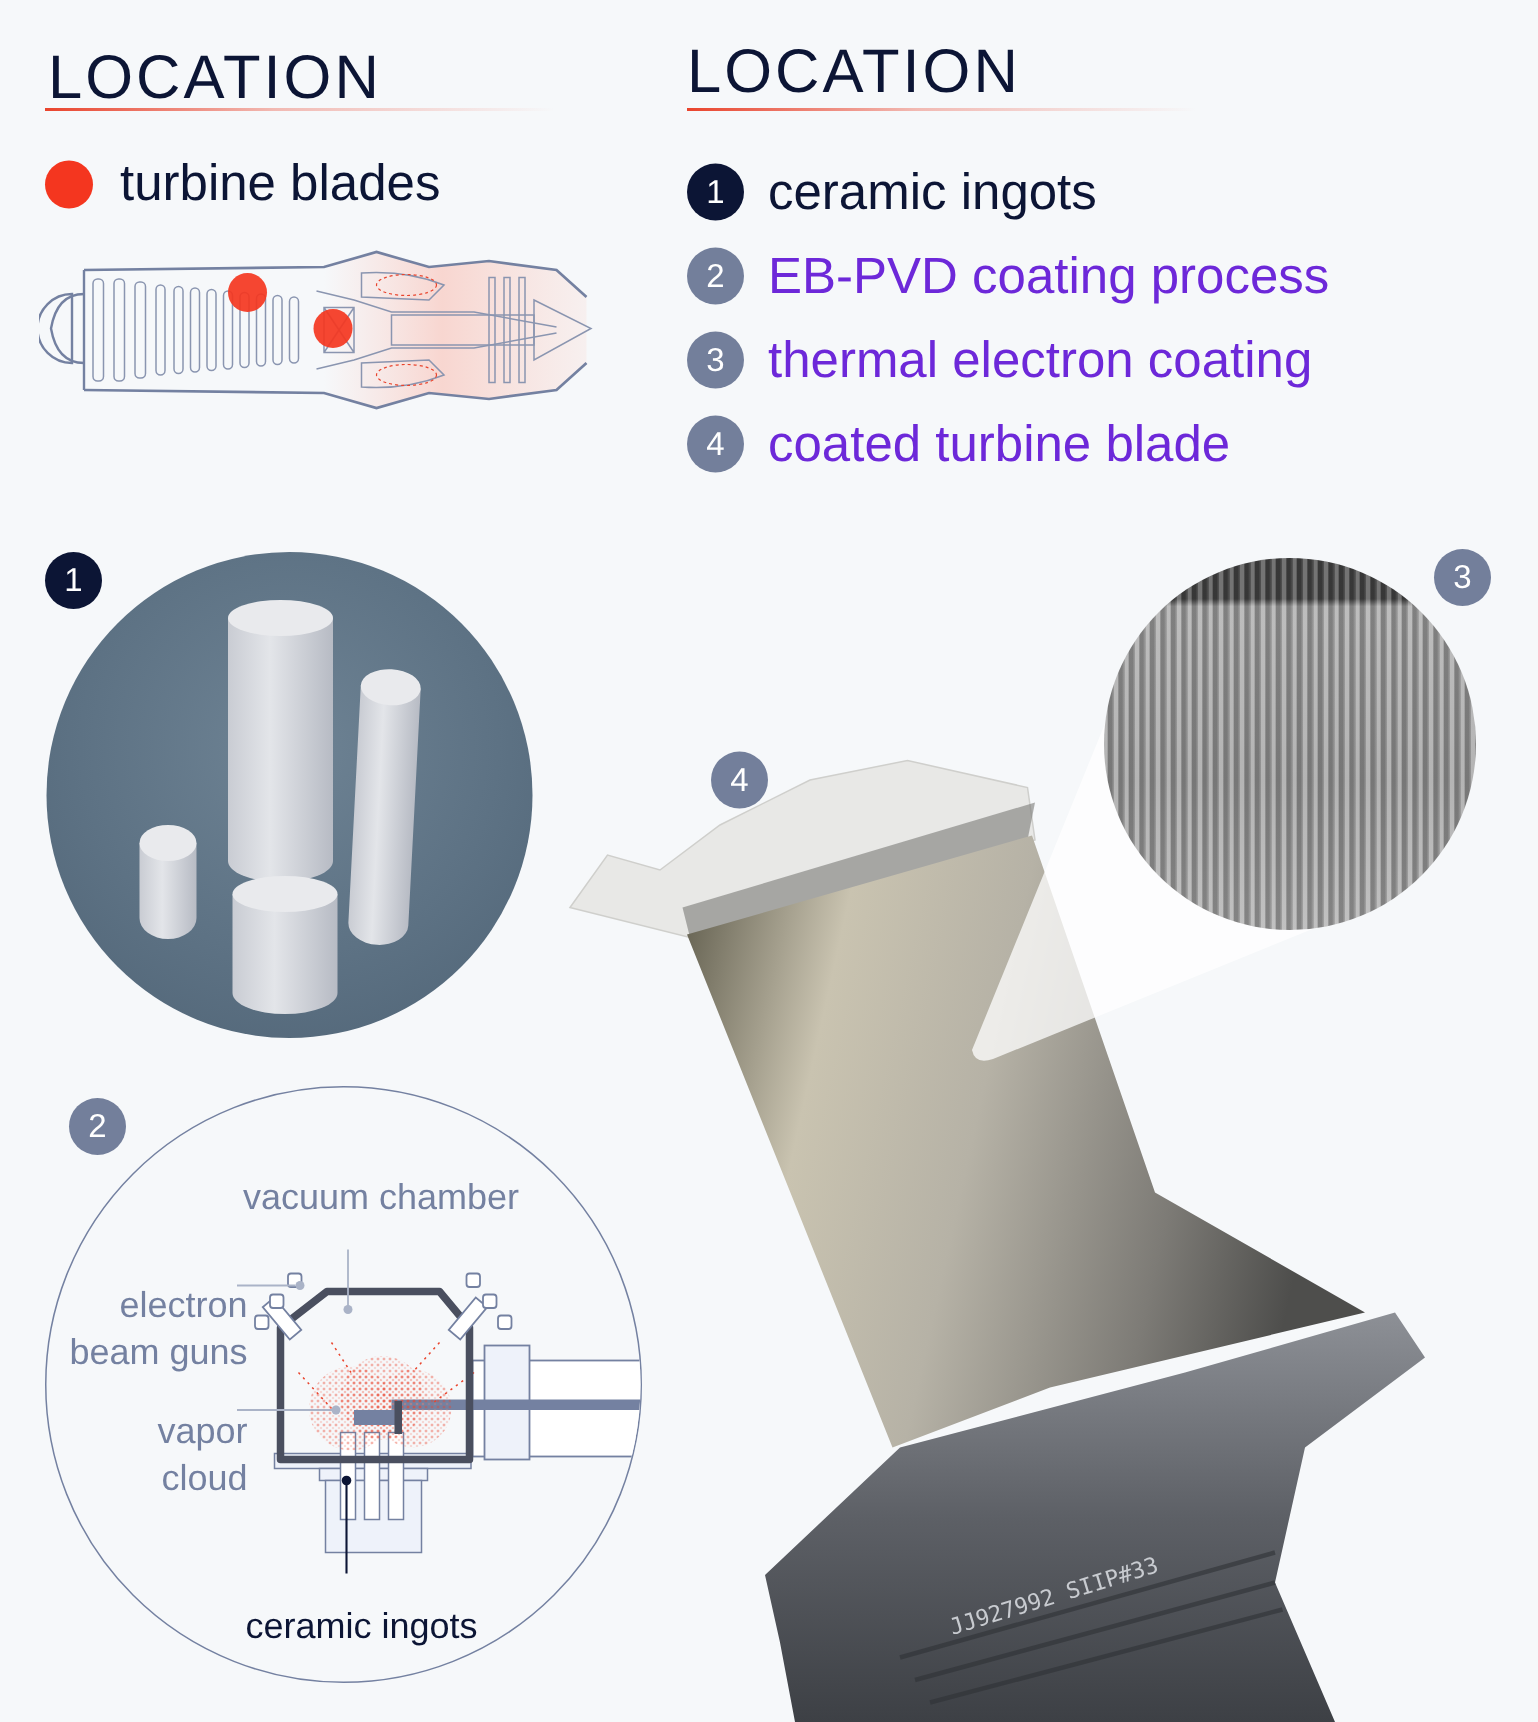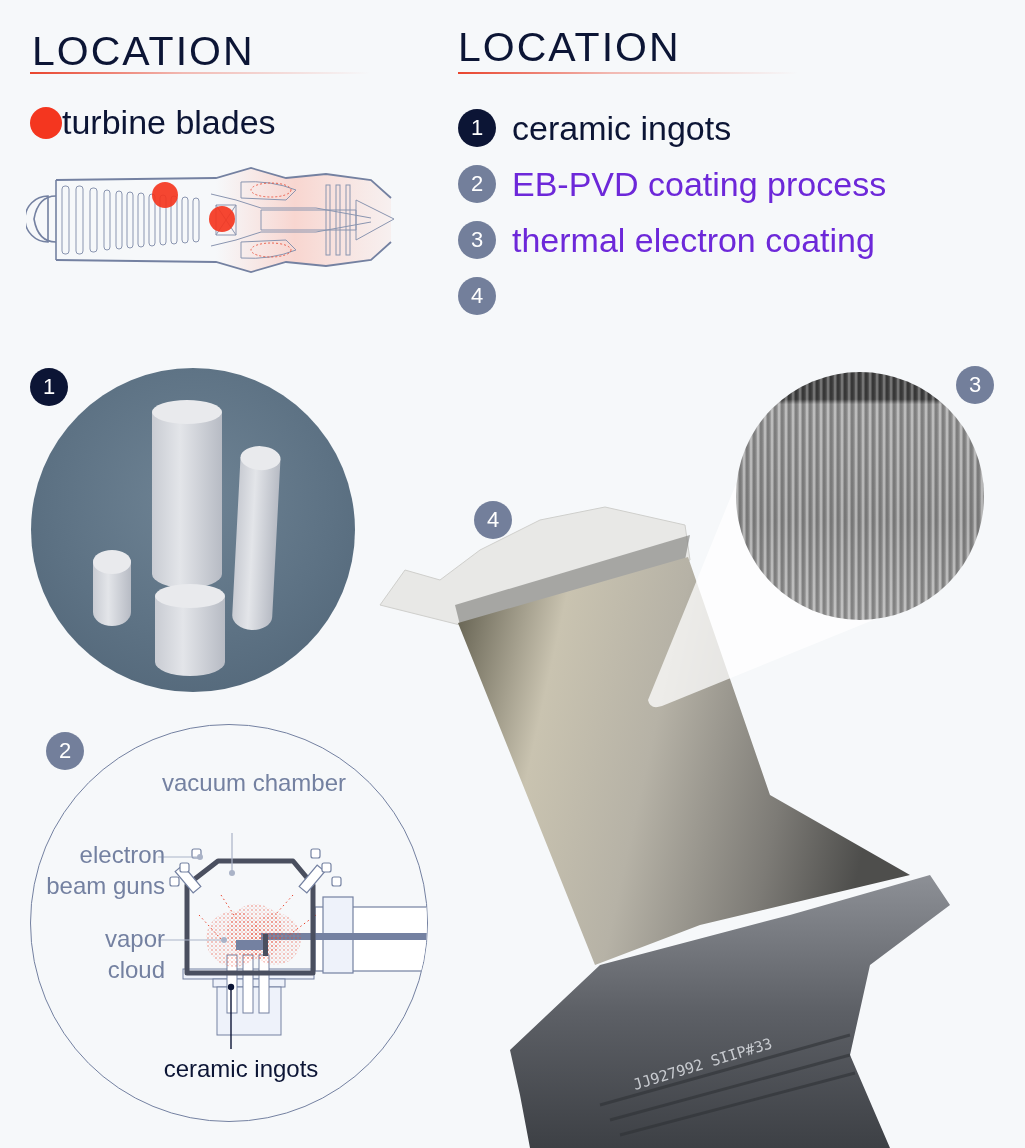--- a/index.html
+++ b/index.html
@@ -2,40 +2,40 @@
 <html><head>
 <meta charset="utf-8">
 <style>
   * { box-sizing: border-box; margin: 0; padding: 0; }
   html, body { width: 1025px; height: 1148px; background: #f6f8fa; overflow: hidden; }
   body { position: relative; font-family: "Liberation Sans", "DejaVu Sans", sans-serif; color: #0c1535; }
 
   .heading { position: absolute; font-weight: 400; font-size: 41px; letter-spacing: 2px; color: #0c1535; }
   .rule { position: absolute; height: 2px; background: linear-gradient(to right, #e9442d 0%, rgba(233,68,45,0.35) 45%, rgba(233,68,45,0) 100%); }
 
-  .loc-row { position: absolute; left: 30px; top: 103px; display: flex; align-items: center; }
+  .loc-row { position: absolute; left: 30px; top: 103px; display: flex; align-items: center; gap: 18px; }
   .loc-dot { width: 32px; height: 32px; border-radius: 50%; background: #f4361f; }
   .loc-text { font-size: 34px; color: #0c1535; }
 
   .details-list { position: absolute; left: 458px; top: 100px; }
   .detail-item { display: flex; align-items: center; height: 56px; gap: 16px; }
   .num-badge { width: 38px; height: 38px; border-radius: 50%; background: #737f9b; color: #fff; font-size: 22px; display: flex; align-items: center; justify-content: center; flex-shrink: 0; }
   .num-badge.active { background: #0c1535; }
   .detail-text { font-size: 34px; color: #6d28d9; }
   .detail-text.active { color: #0c1535; }
 
   .badge-abs { position: absolute; }
 
   .ingots-circle { position: absolute; left: 31px; top: 368px; width: 324px; height: 324px; border-radius: 50%; overflow: hidden;
     background: radial-gradient(circle at 50% 40%, #6e8394 0%, #5d7284 55%, #4f6375 100%); }
   .cyl { position: absolute; background: linear-gradient(to right, #c9ccd3 0%, #e3e5e9 40%, #b7bbc4 100%); border-radius: 0 0 50% 50% / 0 0 14px 14px; }
   .cyl::before { content: ""; position: absolute; left: 0; right: 0; top: -12px; height: 24px; border-radius: 50%; background: #e9eaed; }
 
   .process-circle { position: absolute; left: 30px; top: 724px; width: 398px; height: 398px; border-radius: 50%; border: 1.5px solid #7481a1; background: #f6f8fa; overflow: hidden; }
-  .proc-label { position: absolute; font-size: 24px; color: #7481a1; text-align: right; line-height: 31px; }
+  .proc-label { position: absolute; font-size: 24px; color: #7481a1; text-align: right; line-height: 31px; margin-top: 16px; }
   .proc-label.center { text-align: center; }
   .proc-label.dark { color: #0c1535; }
 
   .tbc-circle { position: absolute; left: 736px; top: 372px; width: 248px; height: 248px; border-radius: 50%; overflow: hidden;
     background:
       repeating-linear-gradient(90deg, rgba(255,255,255,0.35) 0px, rgba(255,255,255,0.35) 2px, rgba(80,80,80,0.35) 3px, rgba(80,80,80,0.35) 5px, rgba(200,200,200,0.3) 7px),
       linear-gradient(to bottom, #2a2a2a 0%, #2a2a2a 11%, #9a9a9a 13%, #8c8c8c 60%, #a0a0a0 100%); }
   .tbc-callout { position: absolute; left: 648px; top: 420px; width: 340px; height: 300px; }
 
   .blade { position: absolute; left: 370px; top: 495px; width: 655px; height: 653px; }
@@ -106,20 +106,21 @@
   <div class="detail-item">
     <div class="num-badge">2</div>
     <span class="detail-text">EB-PVD coating process</span>
   </div>
   <div class="detail-item">
     <div class="num-badge">3</div>
     <span class="detail-text">thermal electron coating</span>
   </div>
   <div class="detail-item">
     <div class="num-badge">4</div>
+    <span class="detail-text">coated turbine blade</span>
   </div>
 </div>
 
 <div class="ingots-circle">
   <div class="cyl" style="left:121px; top:44px; width:70px; height:176px;"></div>
   <div class="cyl" style="left:205px; top:90px; width:40px; height:172px; transform:rotate(3deg);"></div>
   <div class="cyl" style="left:62px; top:194px; width:38px; height:64px;"></div>
   <div class="cyl" style="left:124px; top:228px; width:70px; height:80px;"></div>
 </div>
 <div class="num-badge active badge-abs" style="left:30px; top:368px;">1</div>

